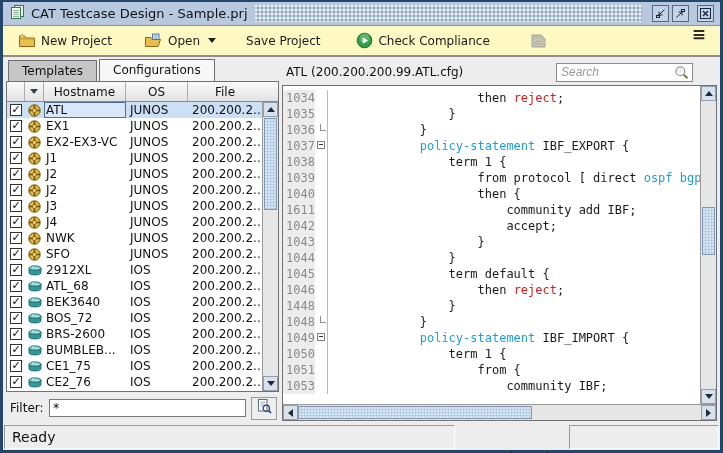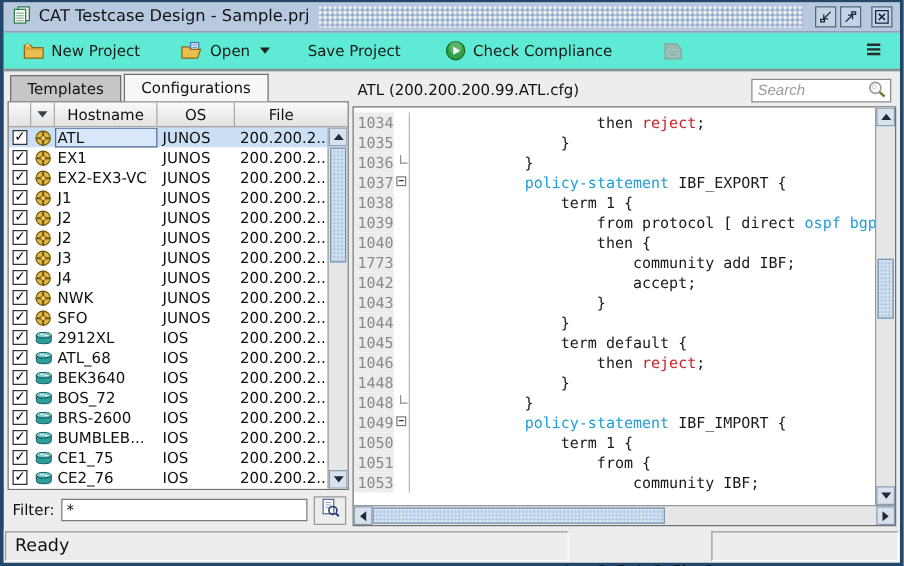--- a/index.html
+++ b/index.html
@@ -11,21 +11,21 @@
   .titlebar .bumps{position:absolute;left:252px;right:78px;top:3px;bottom:3px;
     background-image:radial-gradient(circle at 1px 1px,rgba(255,255,255,.85) 1px,transparent 1.4px),radial-gradient(circle at 3px 3px,rgba(120,140,170,.5) 1px,transparent 1.4px);
     background-size:4px 4px;}
   .app-title{font-size:13px;color:#101418;margin-left:6px;white-space:nowrap;}
   .win-btns{margin-left:auto;display:flex;align-items:center;gap:3px;position:relative;}
   .win-btn{width:17px;height:17px;background:#C3D2E4;border:1px solid #55677C;box-sizing:border-box;display:flex;align-items:center;justify-content:center;}
   .win-btn.close{margin-left:5px;}
   .win-btn svg{display:block;}
 
   
-  .toolbar{height:29px;background:#5eead4;border-bottom:2px solid #8E8E8E;display:flex;align-items:center;padding:0 8px;gap:4px;flex:0 0 auto;}
+  .toolbar{height:29px;background:#fef9c3;border-bottom:2px solid #8E8E8E;display:flex;padding:0 8px;gap:4px;flex:0 0 auto;}
   .tb-btn{display:flex;align-items:center;gap:5px;padding:3px 7px;font-size:12px;color:#1a1a1a;cursor:default;white-space:nowrap;}
   .tb-btn svg{display:block;}
   .tb-gap1{width:10px;} .tb-gap2{width:8px;} .tb-gap3{width:14px;} .tb-gap4{width:10px;}
   .caret-down{width:0;height:0;border-left:4px solid transparent;border-right:4px solid transparent;border-top:5px solid #222;margin-left:3px;}
   .tb-disabled{opacity:.75;margin-left:6px;}
   .menu-btn{margin-left:auto;font-size:17px;font-weight:bold;color:#2A2A2A;padding:0 6px;line-height:1;}
 
   
   .main{flex:1;display:flex;overflow:hidden;}
   
@@ -53,21 +53,21 @@
   
   .filter-row{height:26px;flex:0 0 auto;display:flex;align-items:center;gap:5px;padding:3px 2px 0 4px;background:#EDEDED;}
   .filter-label{font-size:12px;color:#111;}
   .filter-input{flex:1;height:18px;border:1px solid #7A7A7A;background:#fff;font-size:12px;font-family:"DejaVu Sans Mono",monospace;padding:0 3px;box-sizing:border-box;outline:none;}
   .filter-btn{width:24px;height:21px;background:#EDEDED;border:1px solid #999;display:flex;align-items:center;justify-content:center;}
 
   
   .right-panel{flex:1;display:flex;flex-direction:column;padding:2px 3px 2px 2px;box-sizing:border-box;overflow:hidden;}
   .editor-header{height:26px;flex:0 0 auto;display:flex;align-items:center;padding:0 4px;}
   .editor-title{font-size:12px;color:#111;white-space:nowrap;}
-  .search-box{margin-left:auto;width:112px;height:19px;background:#fff;border:1px solid #8A8A8A;display:flex;box-sizing:border-box;}
+  .search-box{margin-left:auto;margin-right:20px;width:137px;height:19px;background:#fff;border:1px solid #8A8A8A;display:flex;align-items:center;box-sizing:border-box;}
   .search-input{flex:1;border:none;outline:none;font-size:12px;padding:0 4px;min-width:0;background:transparent;}
   .search-input::placeholder{font-style:italic;color:#9A9A9A;}
   .editor-zone{flex:1;border:1px solid #707070;background:#fff;display:flex;flex-direction:column;overflow:hidden;}
   .editor-body{flex:1;display:flex;overflow:hidden;}
   .code-area{flex:1;overflow:hidden;padding-top:4px;position:relative;}
   .cline{display:flex;height:16px;line-height:16px;font-family:"DejaVu Sans Mono",monospace;font-size:12px;white-space:pre;}
   .lnum{width:32px;flex:0 0 auto;background:#ECECEC;color:#8A8A8A;padding-left:3px;box-sizing:border-box;}
   .fold{width:13px;flex:0 0 auto;border-right:1px solid #B8B8B8;position:relative;box-sizing:border-box;}
   .fold-open::before{content:"";position:absolute;left:2px;top:3px;width:8px;height:8px;border:1px solid #808080;background:#fff;box-sizing:border-box;}
   .fold-open::after{content:"";position:absolute;left:4px;top:6px;width:4px;height:1px;background:#333;}
@@ -687,21 +687,21 @@
     <span class="code"><span class="tk-plain">                    from protocol [ direct </span><span class="tk-keyword">ospf</span><span class="tk-plain"> </span><span class="tk-keyword">bgp</span></span>
   </div>
 
   <div class="cline">
     <span class="lnum">1040</span>
     <span class="fold"></span>
     <span class="code"><span class="tk-plain">                    then {</span></span>
   </div>
 
   <div class="cline">
-    <span class="lnum">1773</span>
+    <span class="lnum">1611</span>
     <span class="fold"></span>
     <span class="code"><span class="tk-plain">                        community add IBF;</span></span>
   </div>
 
   <div class="cline">
     <span class="lnum">1042</span>
     <span class="fold"></span>
     <span class="code"><span class="tk-plain">                        accept;</span></span>
   </div>
 

